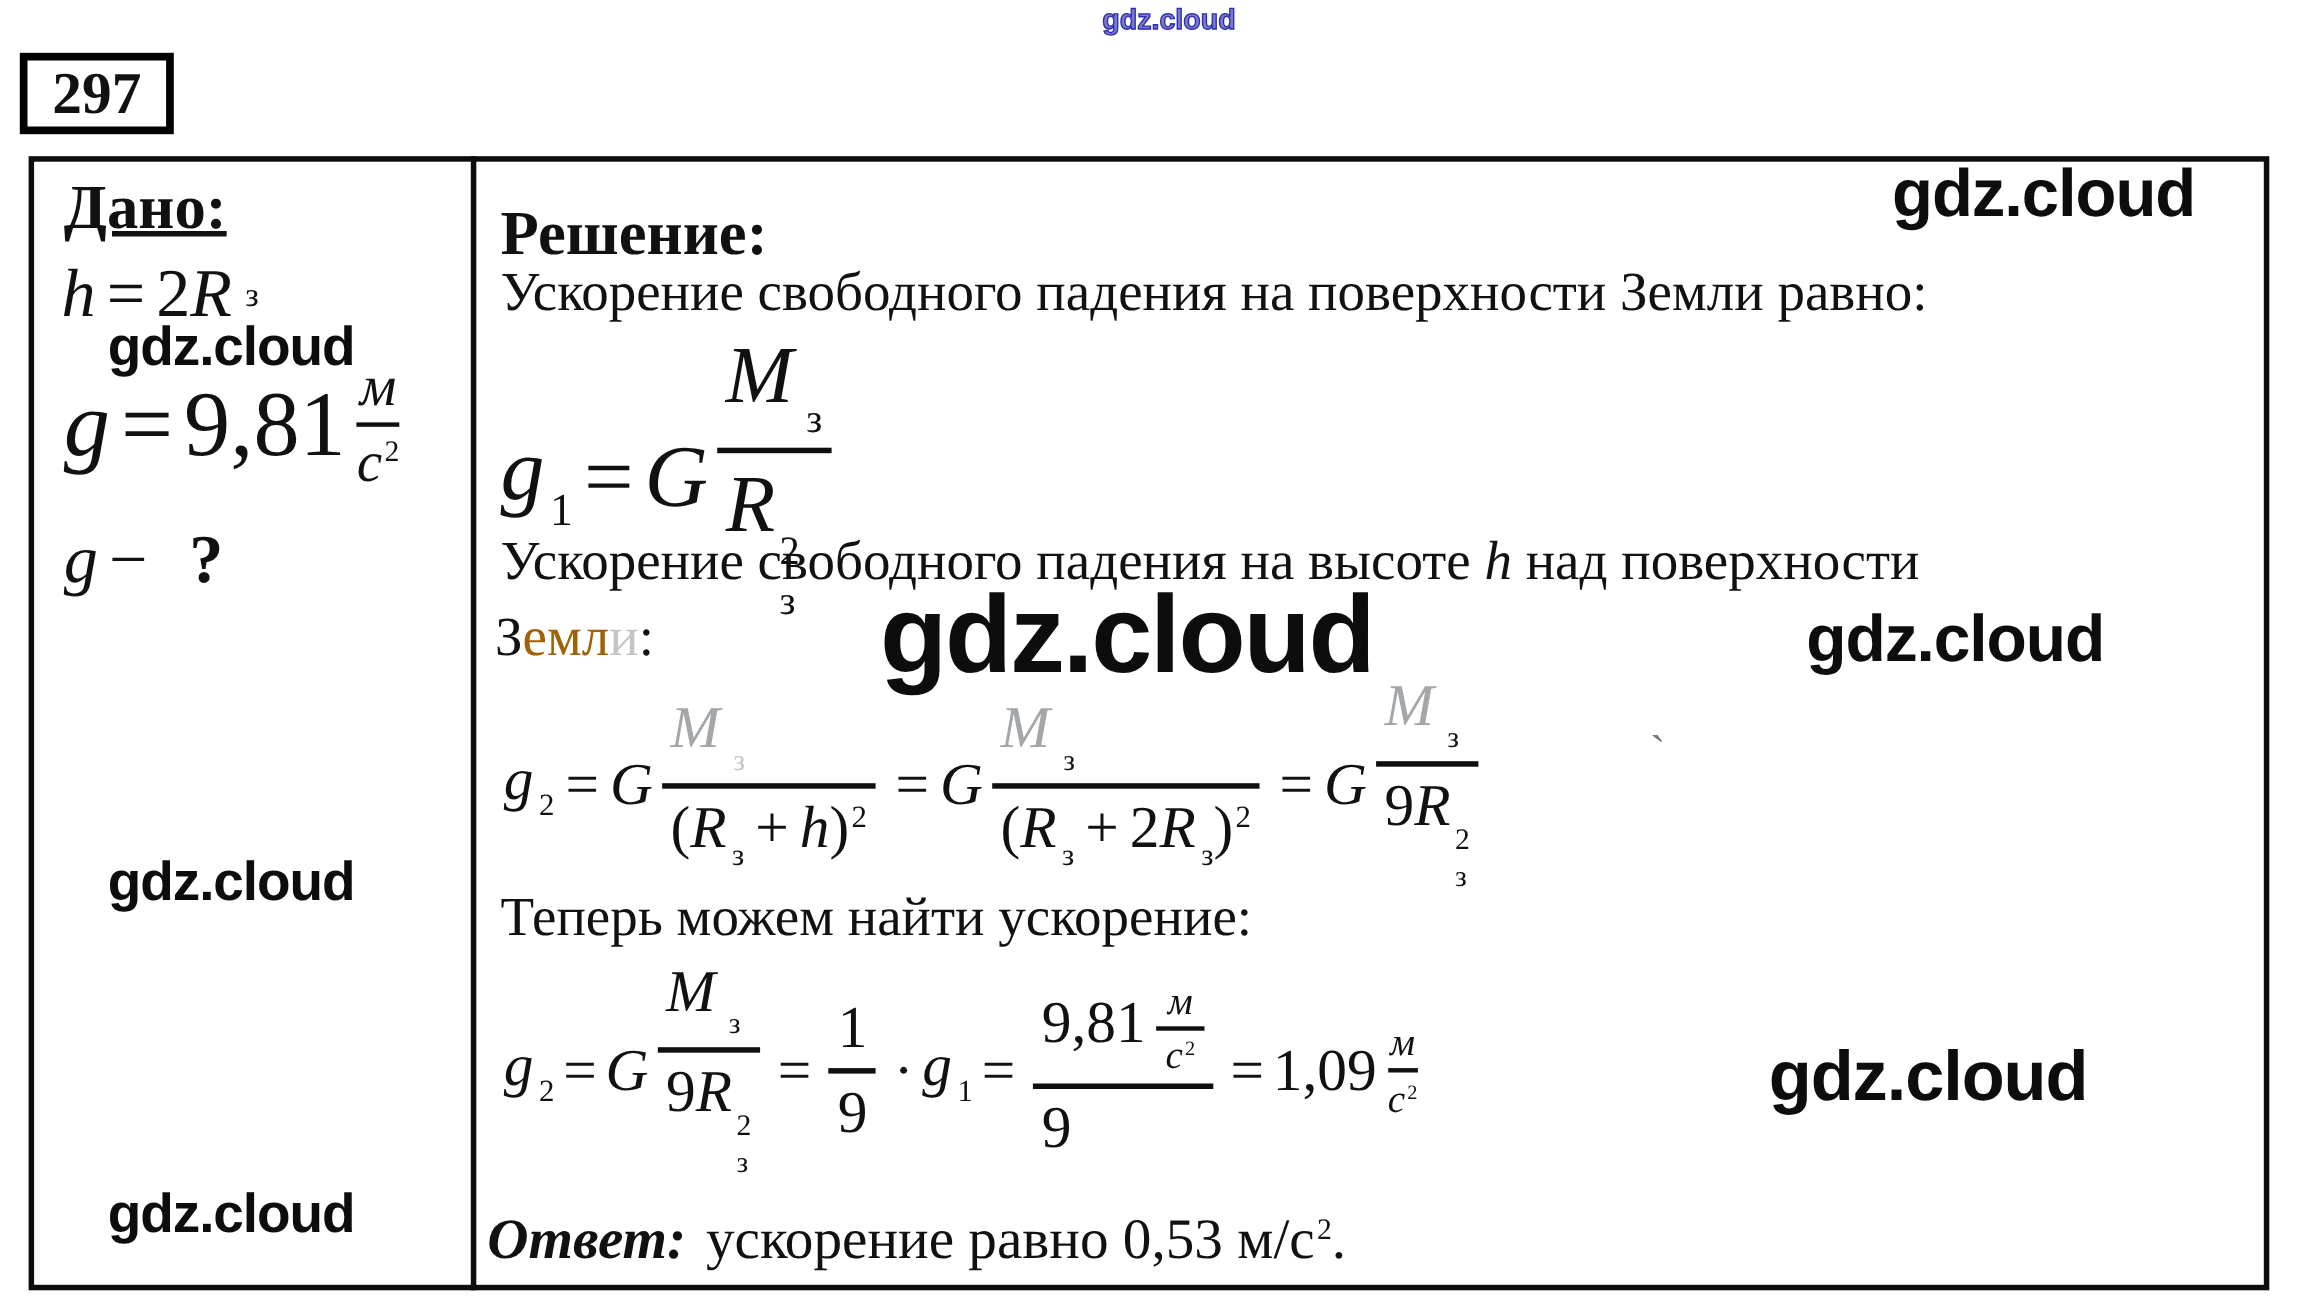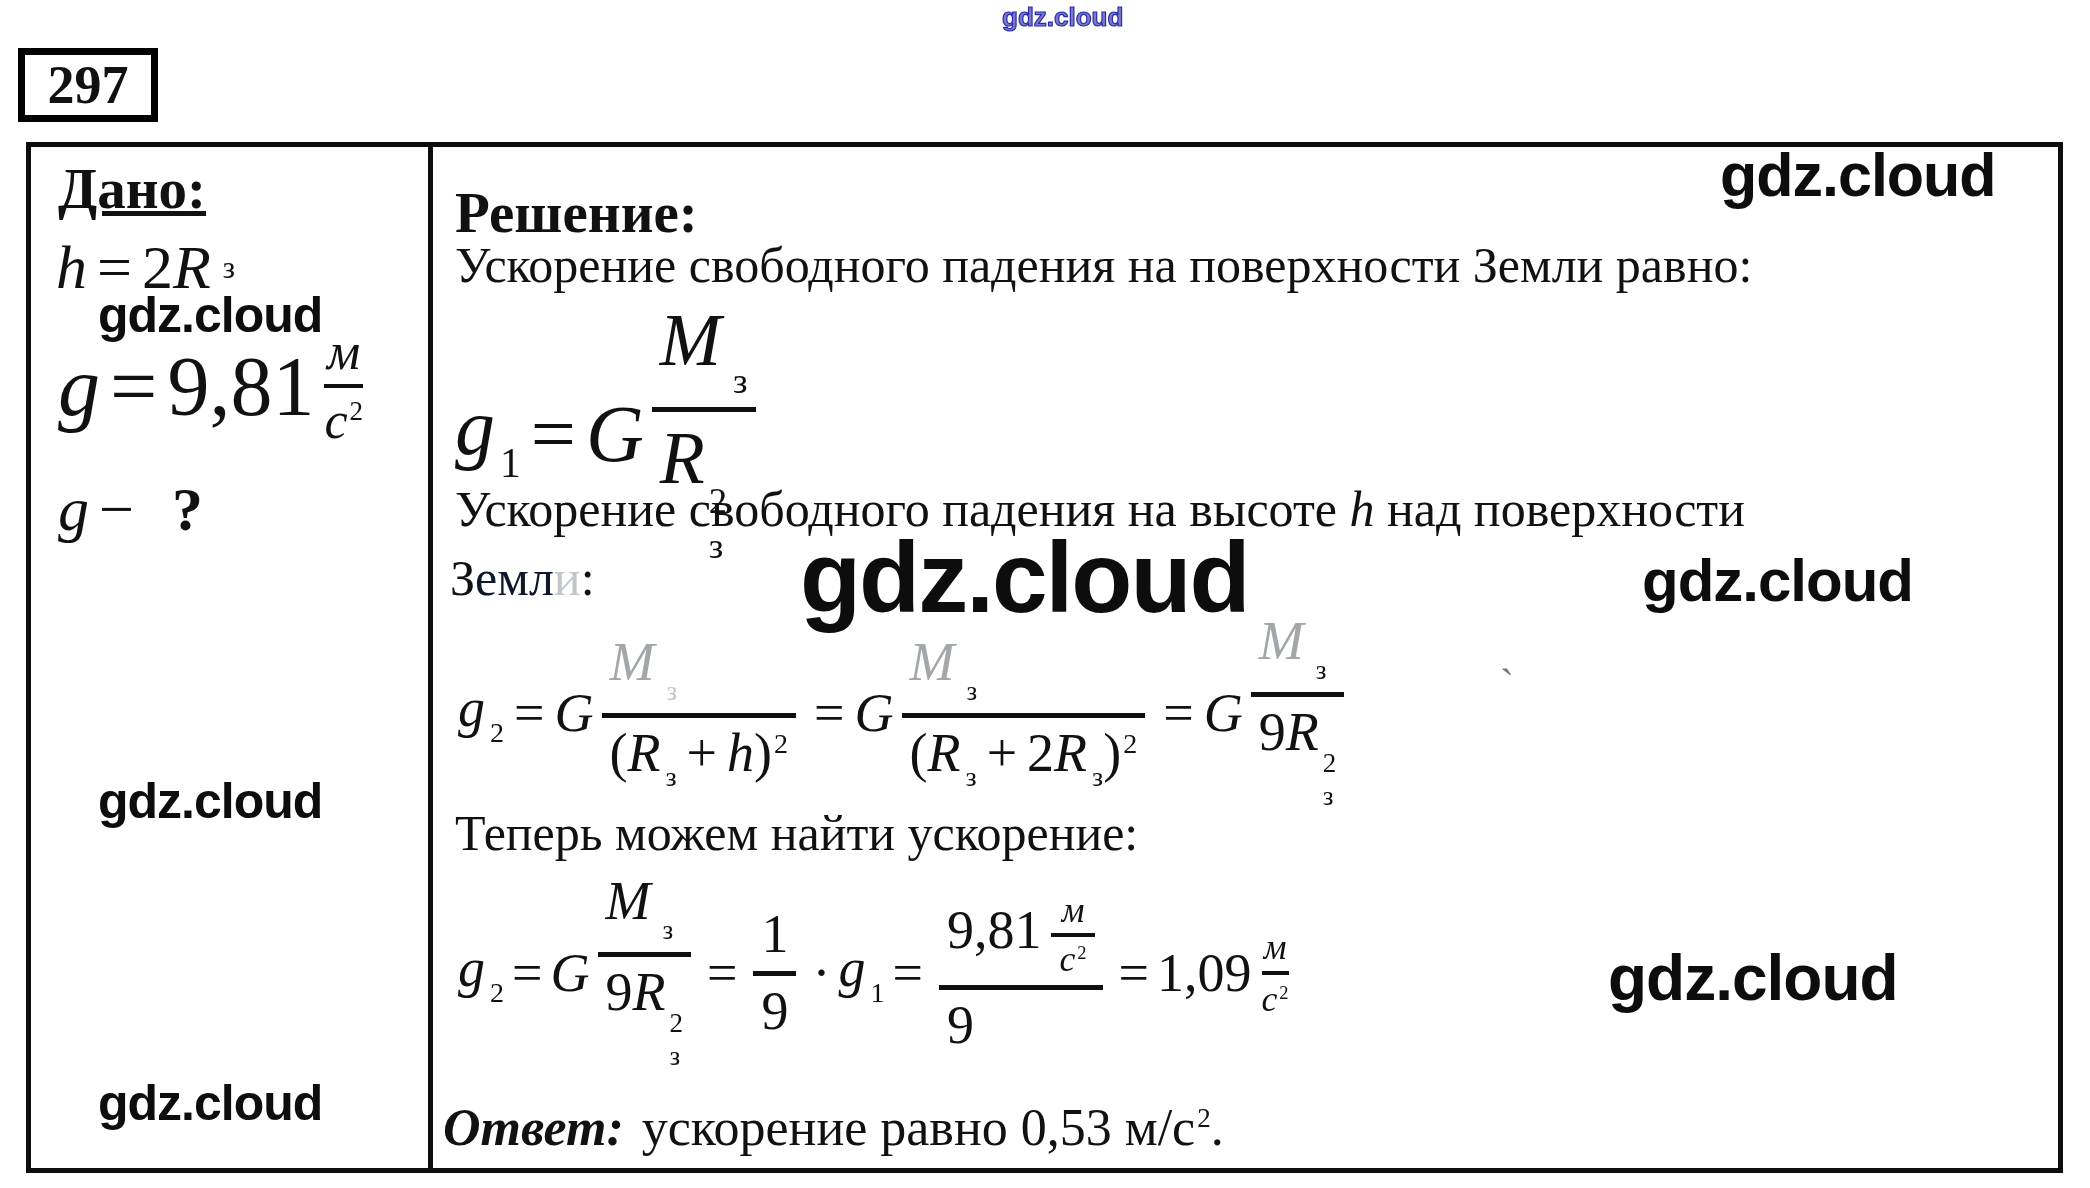--- a/index.html
+++ b/index.html
@@ -42,21 +42,21 @@
 
   
   .cell-header{font-weight:bold;font-size:57px;white-space:nowrap;}
   .given-header{left:58px;top:156px;text-decoration:underline;}
   .solution-header{left:455px;top:156px;margin-top:24px;}
   .para{font-size:50px;white-space:nowrap;}
   .p1{left:455px;top:236px;}
   .p2l1{left:455px;top:480px;}
   .p2l2{left:450px;top:549px;}
   .p3{left:455px;top:804px;}
-  .fade-a{color:#0f172a;text-align:right;}
+  .fade-a{color:#a16207;text-align:right;}
   .fade-b{color:#c3c6c9;}
   .fade-m{color:#a4a7aa;}
   .answer{left:443px;top:1098px;font-size:52px;white-space:nowrap;}
   .answer .label{font-weight:bold;font-style:italic;margin-right:18px;}
   .stray-mark{left:1500px;top:660px;font-size:42px;color:#777;}
 
   
   .formula{display:flex;align-items:center;white-space:nowrap;}
   .mi{font-style:italic;}
   .mo{margin:0 10px;}

